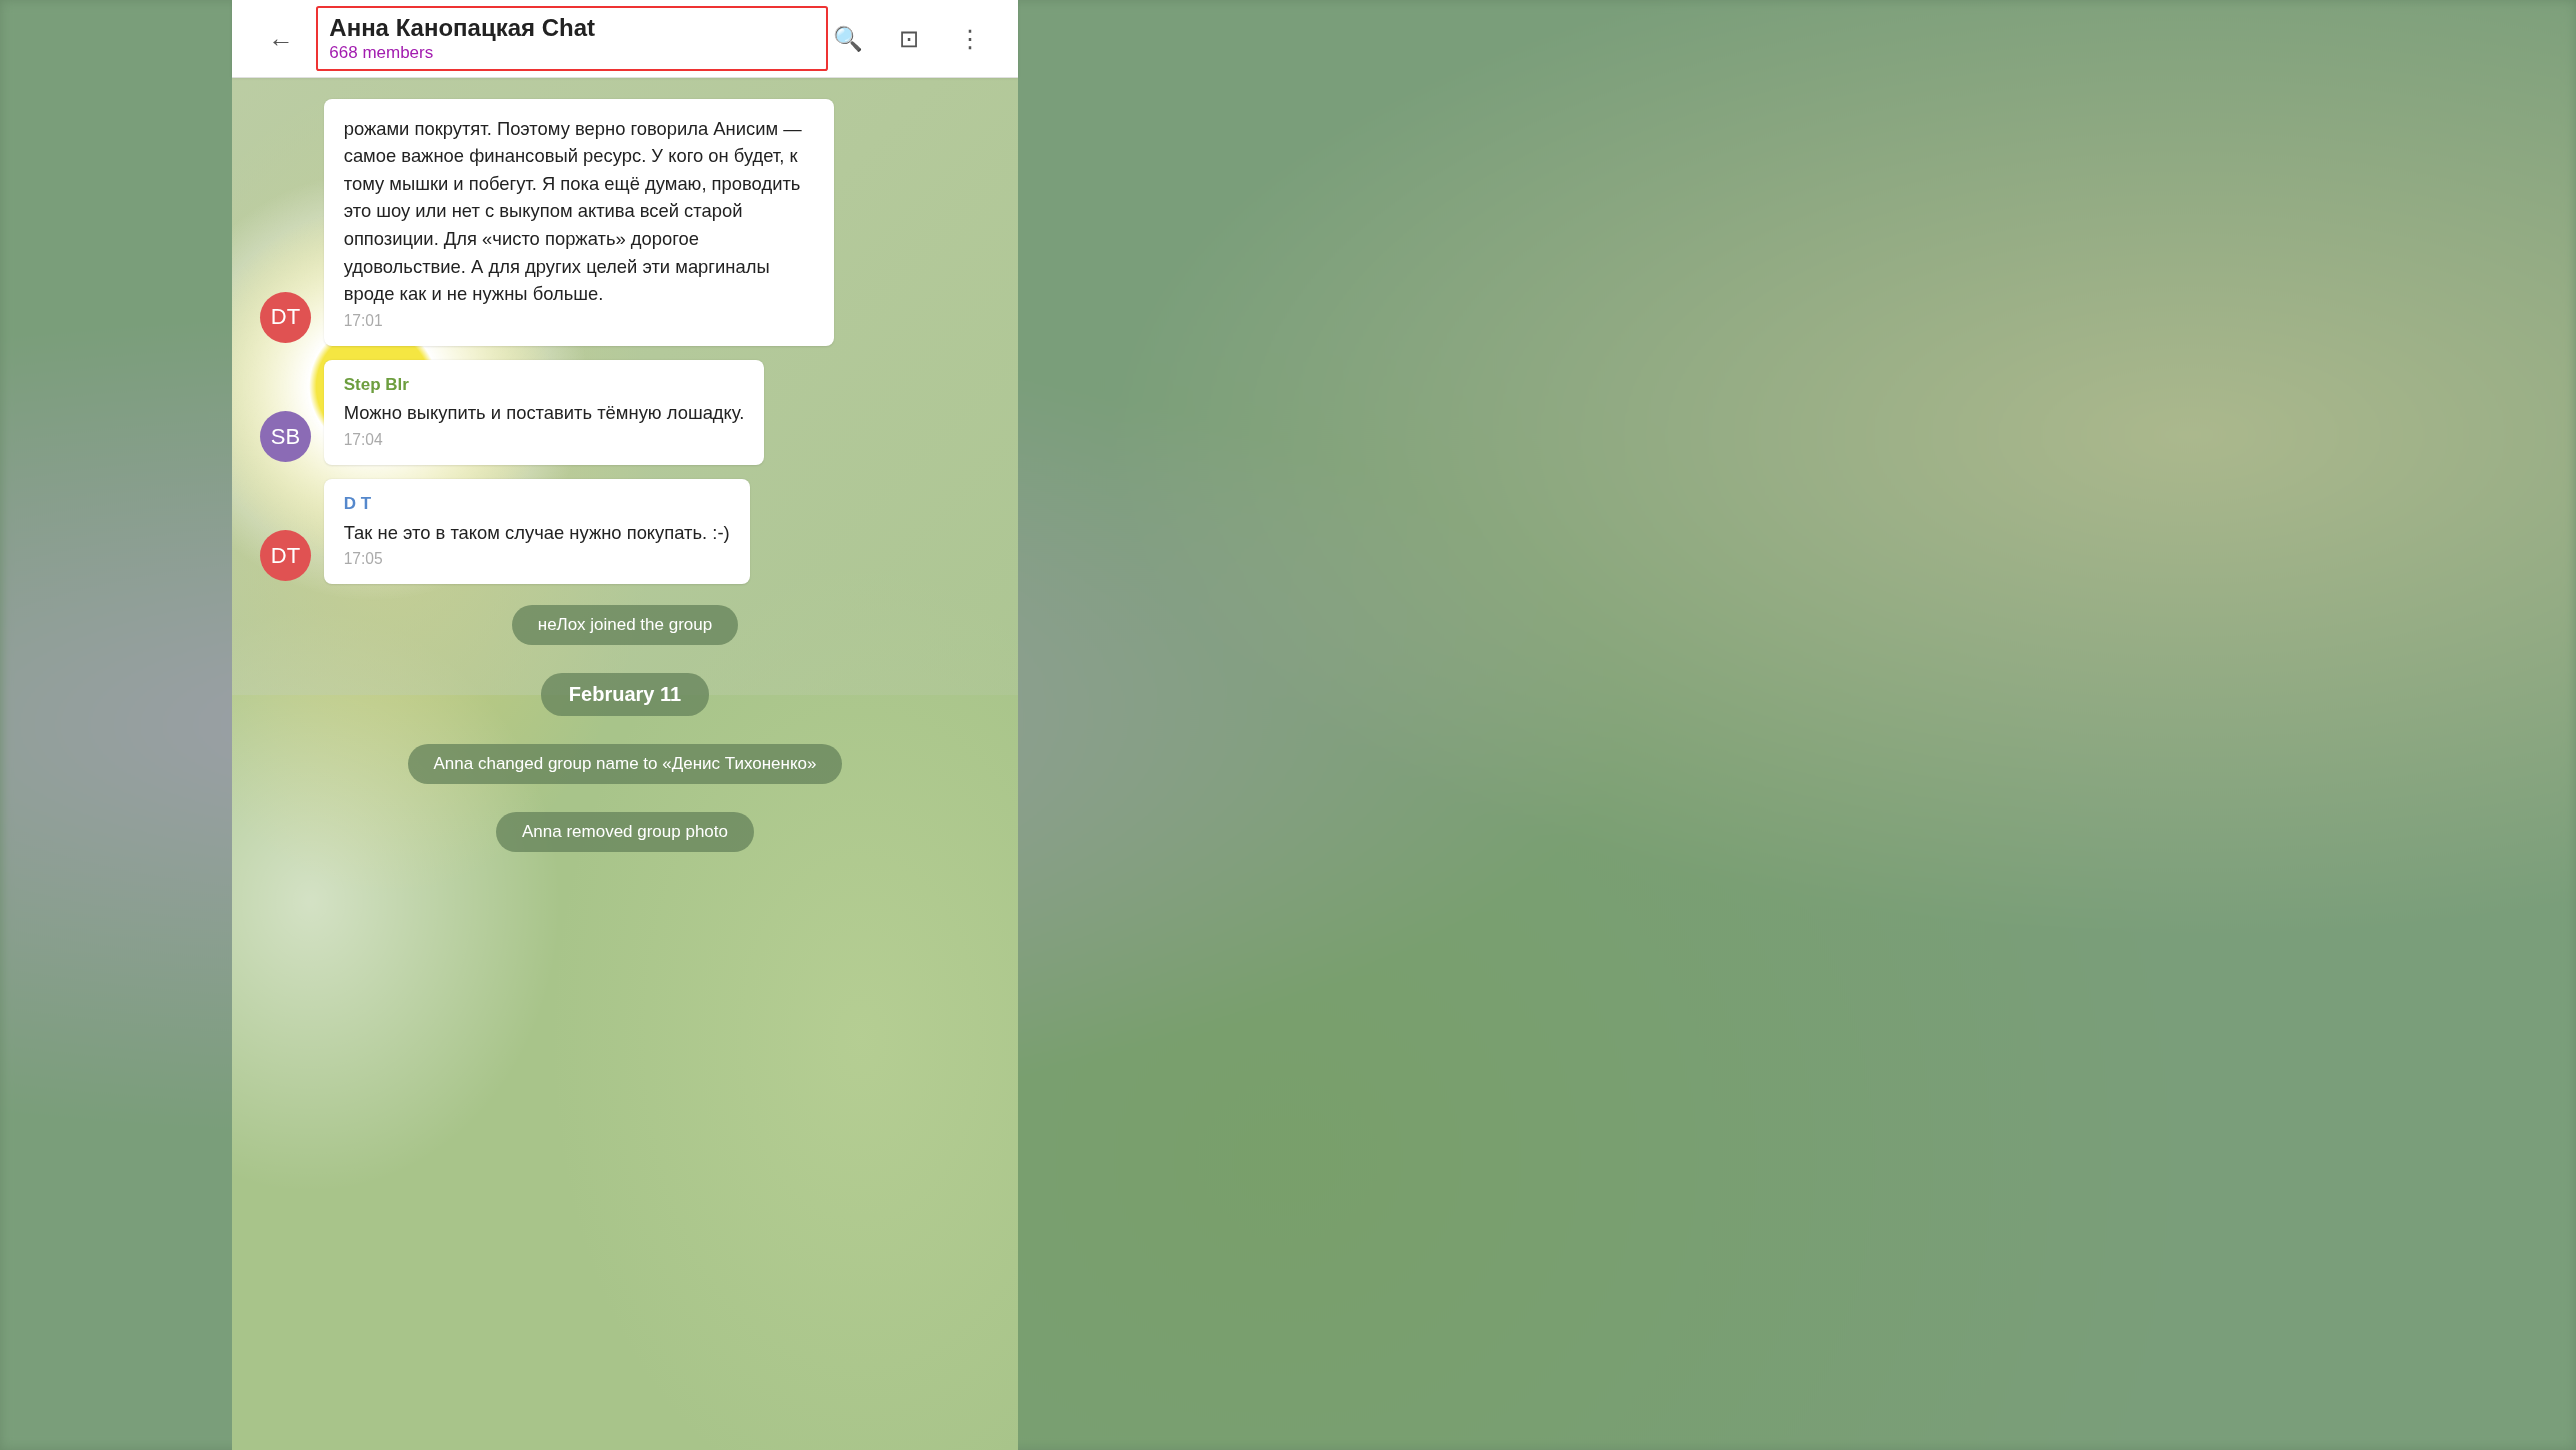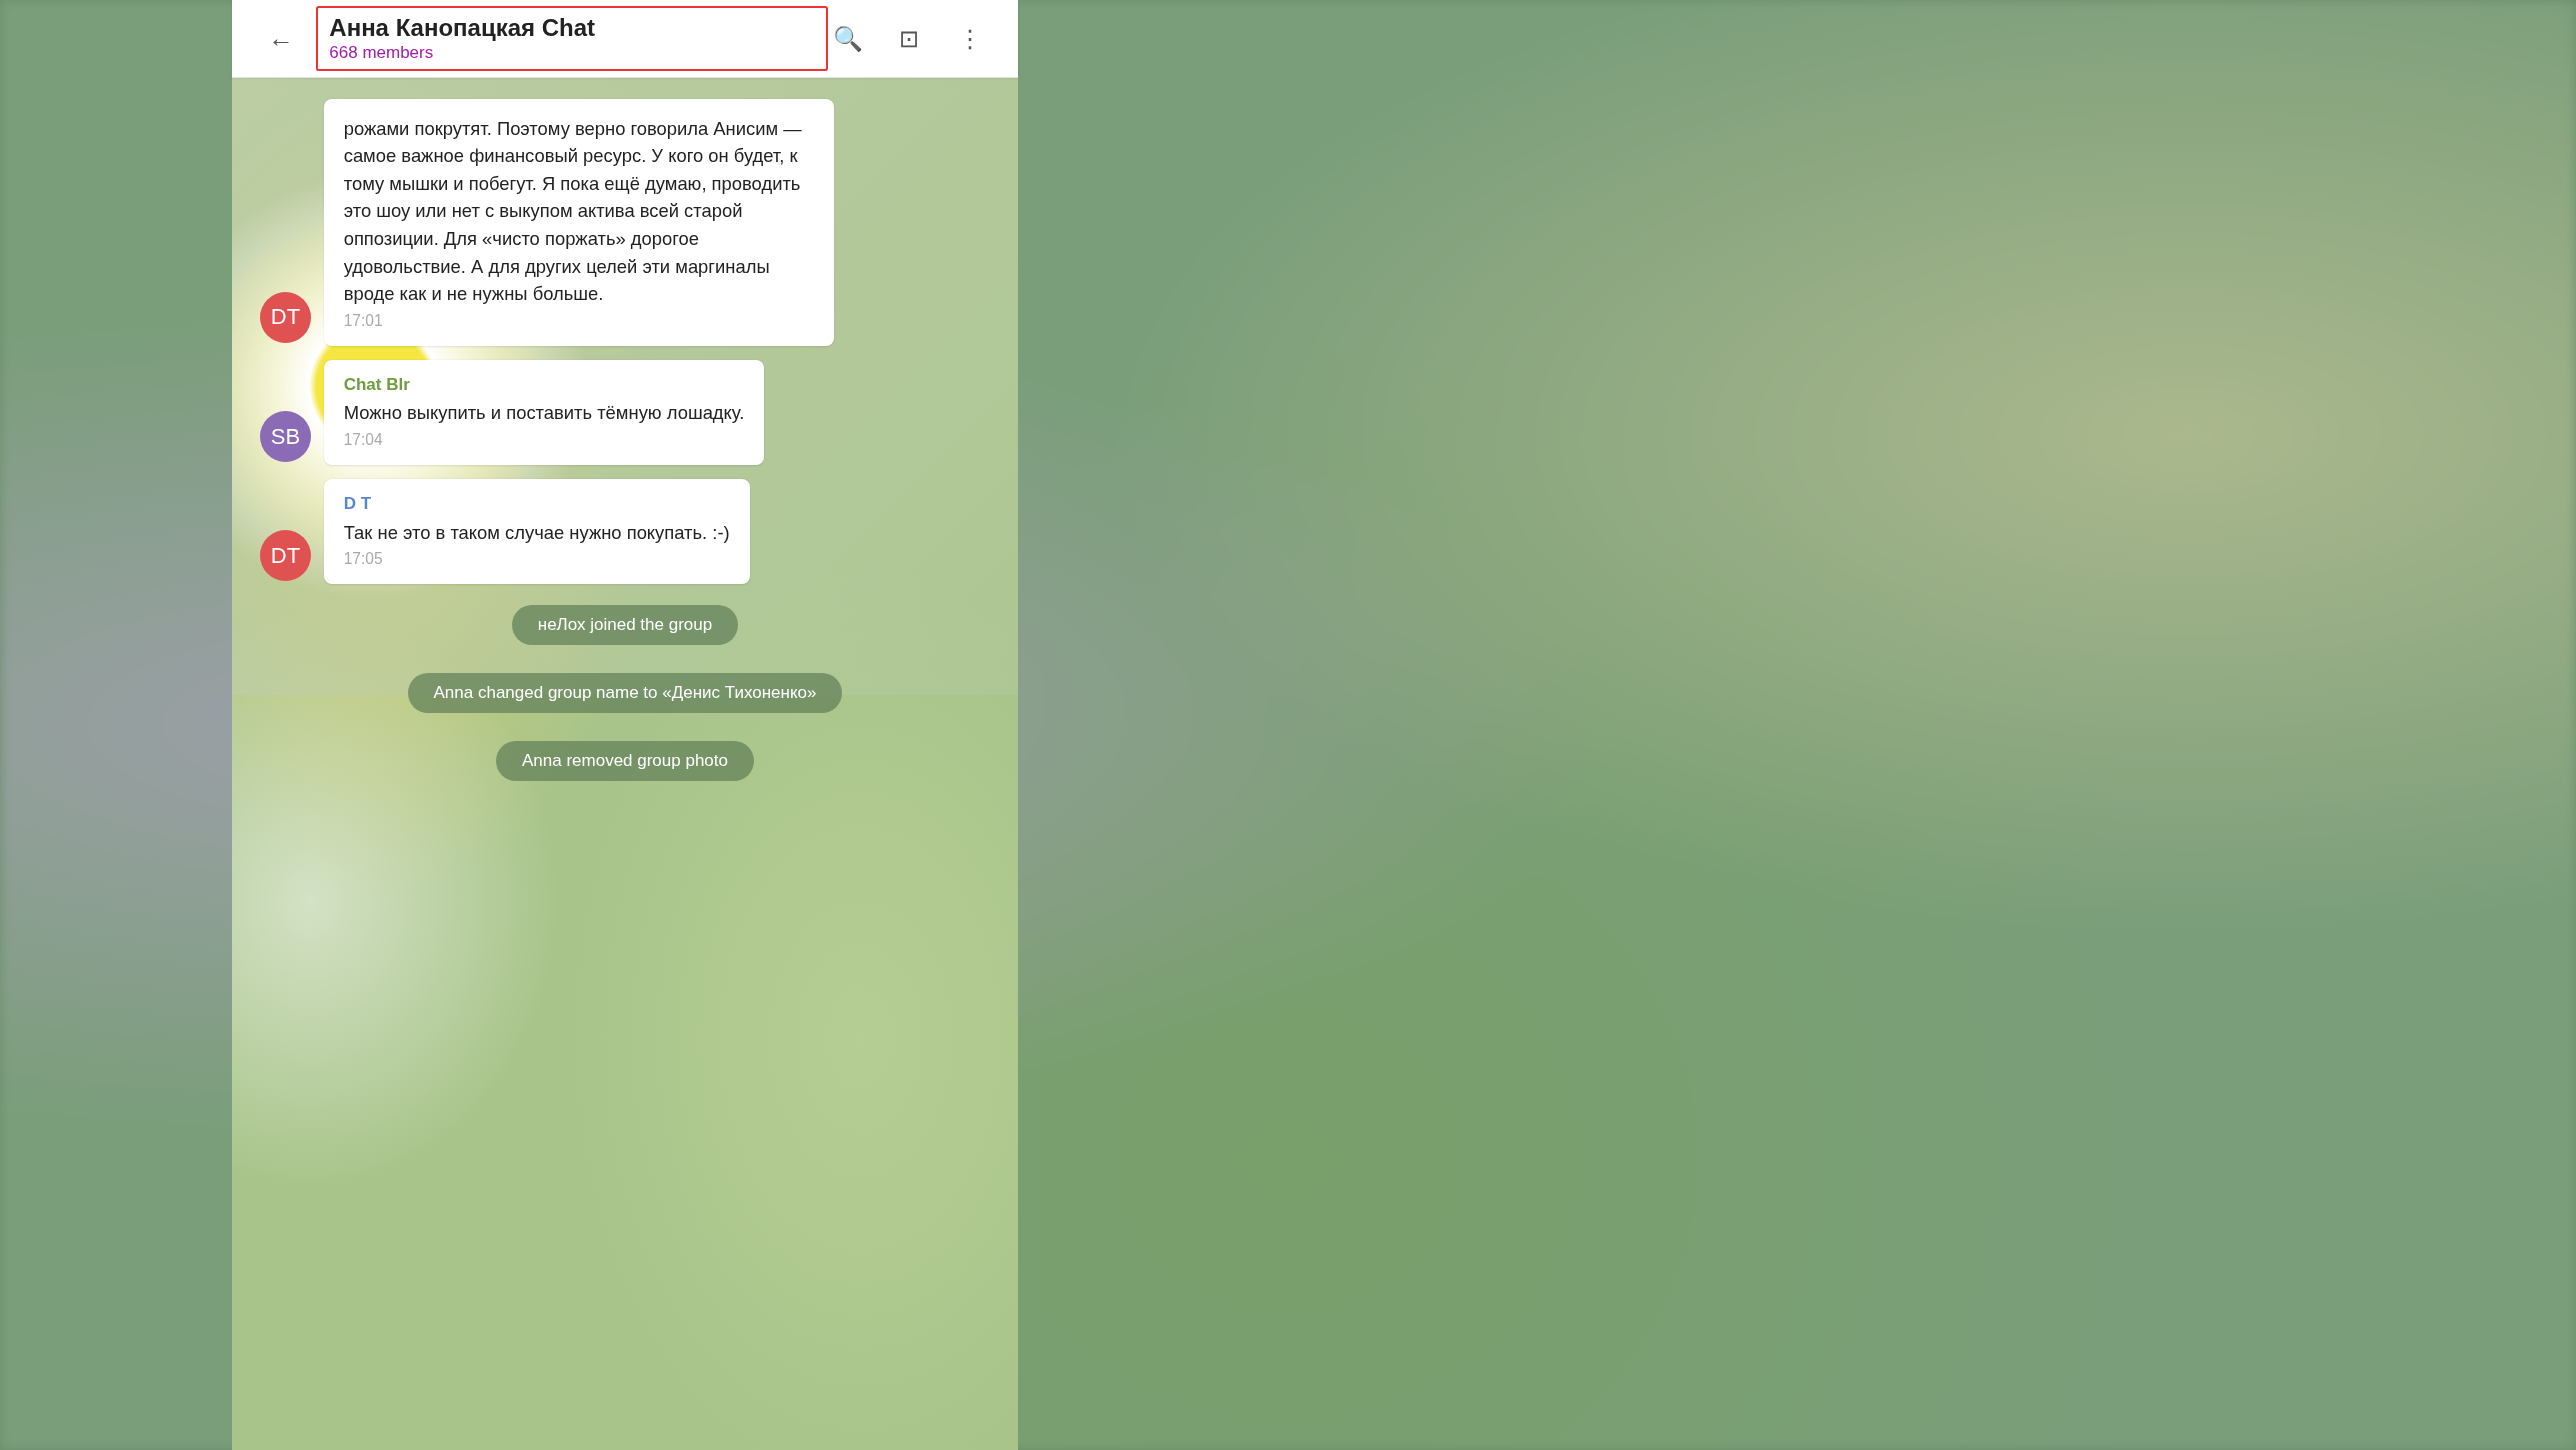--- a/index.html
+++ b/index.html
@@ -258,40 +258,43 @@
           <div class="message-text">рожами покрутят.
 
 Поэтому верно говорила Анисим — самое важное финансовый ресурс. У кого он будет, к тому мышки и побегут. Я пока ещё думаю, проводить это шоу или нет с выкупом актива всей старой оппозиции. Для «чисто поржать» дорогое удовольствие. А для других целей эти маргиналы вроде как и не нужны больше.</div>
           <div class="message-time">17:01</div>
         </div>
       </div>
 
       <div class="message-row">
         <div class="avatar sb">SB</div>
         <div class="message-bubble">
-          <div class="message-sender step" style="color: rgb(109, 158, 63);">Chat Blr</div>
+          <div class="message-sender step" style="color: rgb(109, 158, 63);">Step Blr</div>
           <div class="message-text">Можно выкупить и поставить тёмную лошадку.</div>
           <div class="message-time">17:04</div>
         </div>
       </div>
 
       <div class="message-row">
         <div class="avatar dt">DT</div>
         <div class="message-bubble">
           <div class="message-sender dt-sender" style="color: rgb(85, 136, 204);">D T</div>
           <div class="message-text">Так не это в таком случае нужно покупать. :-)</div>
           <div class="message-time">17:05</div>
         </div>
       </div>
 
       <div class="system-notification">
         <span class="system-pill">неЛох joined the group</span>
       </div>
 
 
+      <div class="system-notification">
+        <span class="date-pill">February 11</span>
+      </div>
 
       <div class="system-notification">
         <span class="system-pill">Anna changed group name to «Денис Тихоненко»</span>
       </div>
 
       <div class="system-notification">
         <span class="system-pill">Anna removed group photo</span>
       </div>
 
     </div>

